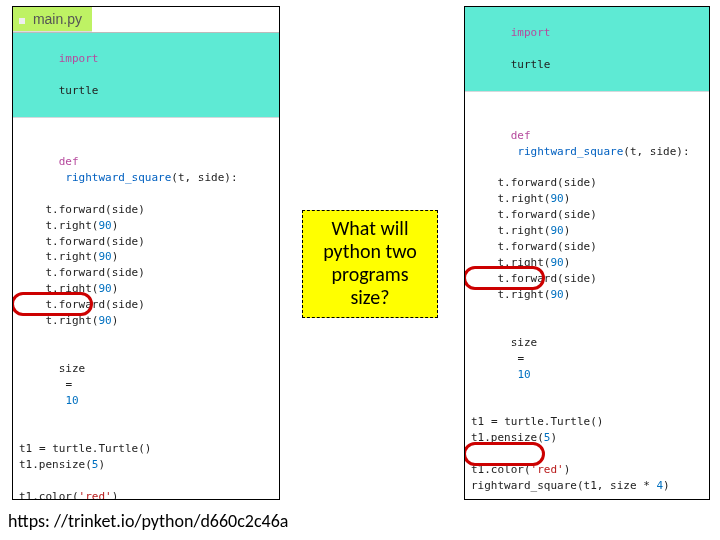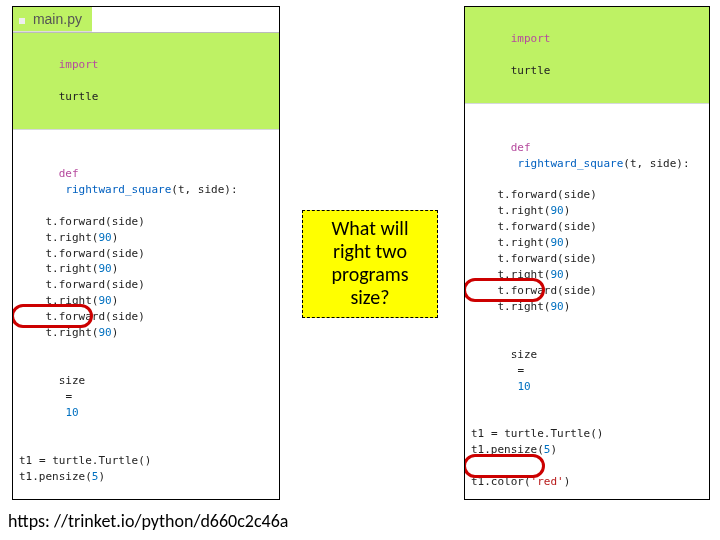--- a/index.html
+++ b/index.html
@@ -41,23 +41,23 @@
     display: inline-block;
   }
   .tab-bar {
     border-bottom: 1px solid #bbb;
   }
   .tab-icon {
     display: inline-block;
     width: 6px; height: 6px; background: #eee; margin-right: 4px;
   }
   .import-bar {
-    background: #bef264;
+    background: #5eead4;
     border-bottom: 1px solid #d5d8dc;
-    padding: 8px 6px;
+    padding: 2px 6px;
   }
   .code-body {
     padding: 4px 6px 6px 6px;
     position: relative;
   }
   .code-line {
     white-space: pre;
   }
   .kw { color: #b64b9e; }        
   .fn { color: #0060c0; }       
@@ -168,27 +168,28 @@
     <div class="code-line">
       <span class="id">size</span>
       <span> </span><span class="op">=</span>
       <span> </span><span class="numb">10</span>
     </div>
     <div class="code-line">&nbsp;</div>
     <div class="code-line"><span class="id">t1 </span><span class="op">= </span><span class="id">turtle.Turtle()</span></div>
     <div class="code-line"><span class="id">t1.pensize</span><span class="id">(</span><span class="numb">5</span><span class="id">)</span></div>
     <div class="code-line">&nbsp;</div>
     <div class="code-line"><span class="id">t1.color</span><span class="id">(</span><span class="str">'red'</span><span class="id">)</span></div>
+    <div class="code-line"><span class="id">rightward_square</span><span class="id">(t1, size </span><span class="op">*</span><span> </span><span class="numb">4</span><span class="id">)</span></div>
     <div class="code-line">&nbsp;</div>
 
     <div class="redbox" style="left:-2px; top:174px; width:82px; height:24px;"></div>
     <div class="redbox" style="left:-2px; top:350px; width:82px; height:24px;"></div>
   </div>
 </div>
 
 <div class="question">
   <div>What will</div>
-  <div>right two</div>
+  <div>python two</div>
   <div>programs</div>
   <div>size?</div>
 </div>
 
 <div class="url">https: //trinket.io/python/d660c2c46a</div>
 
 </body></html>

